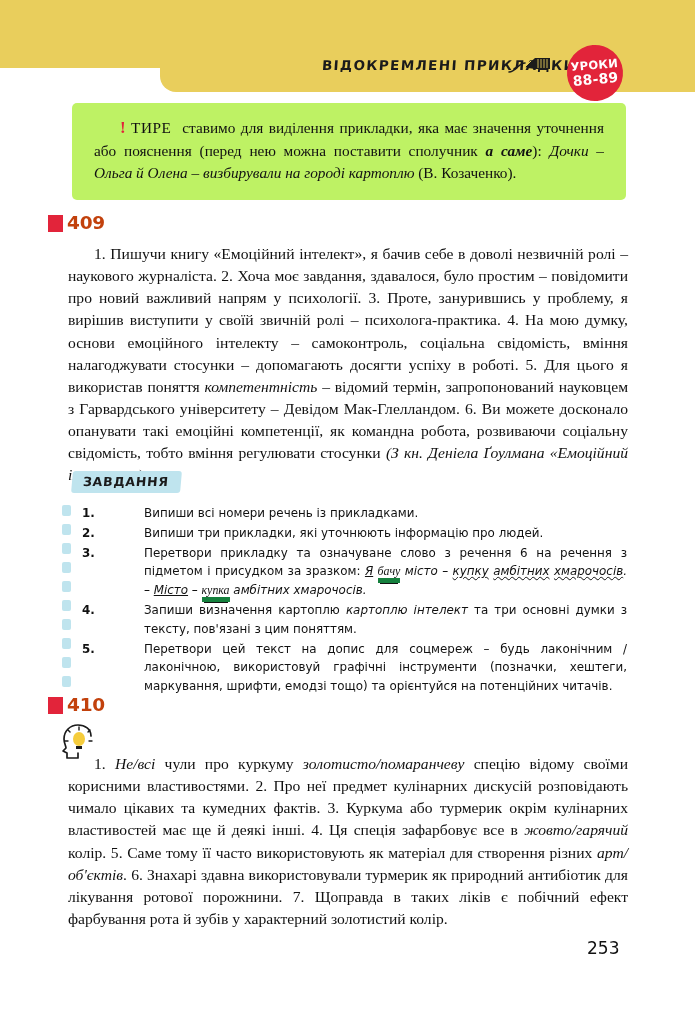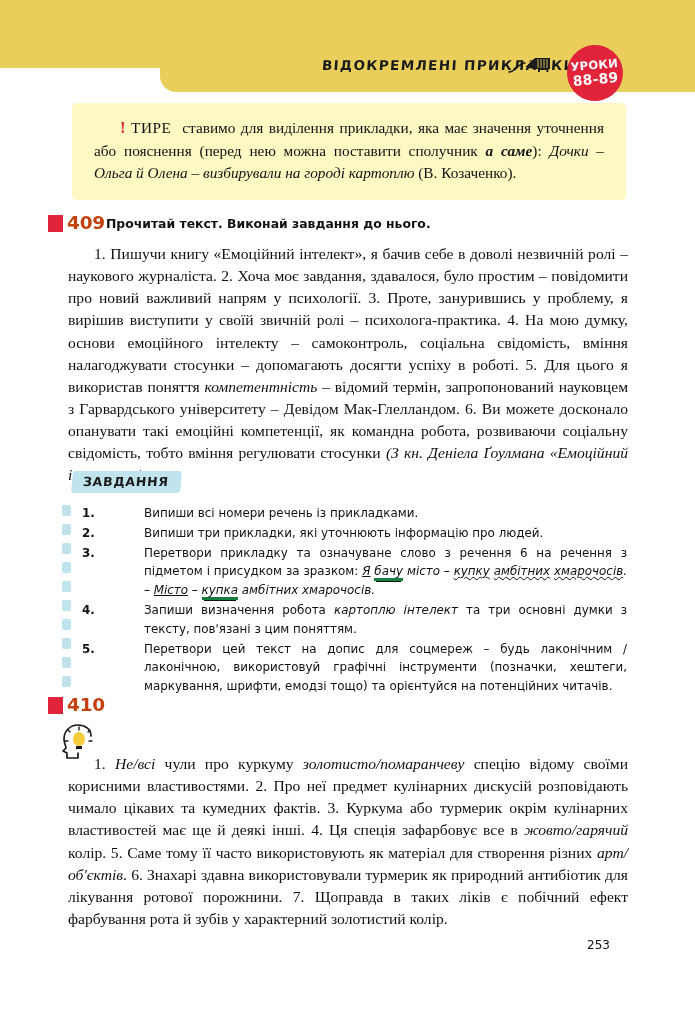--- a/index.html
+++ b/index.html
@@ -89,21 +89,21 @@
     margin-top: 1px;
   }
 
   
   .rule-box {
     position: absolute;
     top: 103px;
     left: 72px;
     width: 554px;
     padding: 13px 22px 15px 22px;
-    background: #fef9c3;
+    background: #bef264;
     border-radius: 5px;
     font-family: "Liberation Serif", serif;
     font-size: 15.3px;
     line-height: 1.44;
     color: #111111;
     text-align: justify;
     text-justify: inter-word;
   }
   .rule-box .excl {
     color: #E2243A;
@@ -205,21 +205,21 @@
     font-size: 11.9px;
   }
   .task-t {
     flex: 1 1 auto;
     text-align: justify;
     text-justify: inter-word;
     margin-left: 40px;
   }
   .task-t i { font-style: italic; }
   .u-solid { text-decoration: underline; }
-  .u-double { border-bottom: 3px solid #15803d; box-shadow: 0 3px 0 -2px #111; }
+  .u-double { border-bottom: 5px solid #15803d; box-shadow: 0 3px 0 -2px #111; font-family: Liberation Serif, serif; }
   .u-wavy {
     text-decoration: underline;
     text-decoration-style: wavy;
     text-decoration-thickness: 1px;
   }
 
   
   .bulb-head {
     position: absolute;
     top: 722px;
@@ -227,21 +227,21 @@
     width: 42px;
     height: 40px;
   }
 
   
   .page-no {
     position: absolute;
     top: 938px;
     left: 587px;
     font-family: "DejaVu Sans", sans-serif;
-    font-size: 12px;
+    font-size: 17px;
     color: #111111;
   }
 </style>
 </head>
 <body>
 
 <div class="page">
 
   <div class="header-band">
     <div class="band-left"></div>
@@ -267,21 +267,20 @@
     </div>
   </div>
 
   <div class="rule-box">
     <span class="indent"></span><span class="excl">!</span>
     <span class="caps">ТИРЕ</span>&nbsp;&nbsp;<span>ставимо для виділення прикладки, яка має значення уточнення або пояснення (перед нею можна поставити сполучник </span><b><i>а саме</i></b><span>): </span><i>Дочки – Ольга й Олена – визбирували на городі картоплю</i><span> (В. Козаченко).</span>
   </div>
 
   <div class="ex-marker" style="top:215px; left:48px;"></div>
   <div class="ex-num" style="top:212px; left:67px;">409</div>
-  <div class="ex-instr" style="top:215px; left:106px; width:520px;">Прочитай текст. Виконай завдання до нього.</div>
 
   <div class="body-par" style="top:243px; left:68px; width:560px;">
     <span class="indent"></span><span>1. Пишучи книгу «Емоційний інтелект», я бачив себе в доволі незвичній ролі – наукового журналіста. 2. Хоча моє завдання, здавалося, було простим – повідомити про новий важливий напрям у психології. 3. Проте, занурившись у проблему, я вирішив виступити у своїй звичній ролі – психолога-практика. 4. На мою думку, основи емоційного інтелекту – самоконтроль, соціальна свідомість, вміння налагоджувати стосунки – допомагають досягти успіху в роботі. 5. Для цього я використав поняття </span><i>компетентність</i><span> – відомий термін, запропонований науковцем з Гарвардського університету – Девідом Мак-Глелландом. 6. Ви можете досконало опанувати такі емоційні компетенції, як командна робота, розвиваючи соціальну свідомість, тобто вміння регулювати стосунки </span><i>(З кн. Деніела Ґоулмана «Емоційний інтелект»).</i>
   </div>
 
   <div class="tasks-label">ЗАВДАННЯ</div>
 
   <div class="deco-col">
     <div class="deco-sq"></div>
     <div class="deco-sq"></div>
@@ -307,21 +306,21 @@
       <span class="task-t">Випиши три прикладки, які уточнюють інформацію про людей.</span>
     </div>
 
     <div class="task-item">
       <span class="task-n">3.</span>
       <span class="task-t"><span>Перетвори прикладку та означуване слово з речення 6 на речення з підметом і присудком за зразком: </span><i><span class="u-solid">Я</span><span> </span><span class="u-double">бачу</span><span> місто – </span><span class="u-wavy">купку</span><span> </span><span class="u-wavy">амбітних</span><span> </span><span class="u-wavy">хмарочосів</span><span>. – </span><span class="u-solid">Місто</span><span> – </span><span class="u-double">купка</span><span> амбітних хмарочосів.</span></i></span>
     </div>
 
     <div class="task-item">
       <span class="task-n">4.</span>
-      <span class="task-t"><span>Запиши визначення робота </span><i>картоплю інтелект</i><span> та три основні думки з тексту, пов'язані з цим поняттям.</span></span>
+      <span class="task-t"><span>Запиши визначення картоплю </span><i>картоплю інтелект</i><span> та три основні думки з тексту, пов'язані з цим поняттям.</span></span>
     </div>
 
     <div class="task-item">
       <span class="task-n">5.</span>
       <span class="task-t">Перетвори цей текст на допис для соцмереж – будь лаконічним / лаконічною, використовуй графічні інструменти (позначки, хештеги, маркування, шрифти, емодзі тощо) та орієнтуйся на потенційних читачів.</span>
     </div>
   </div>
 
   <div class="ex-marker" style="top:697px; left:48px;"></div>
   <div class="ex-num" style="top:694px; left:67px;">410</div>

